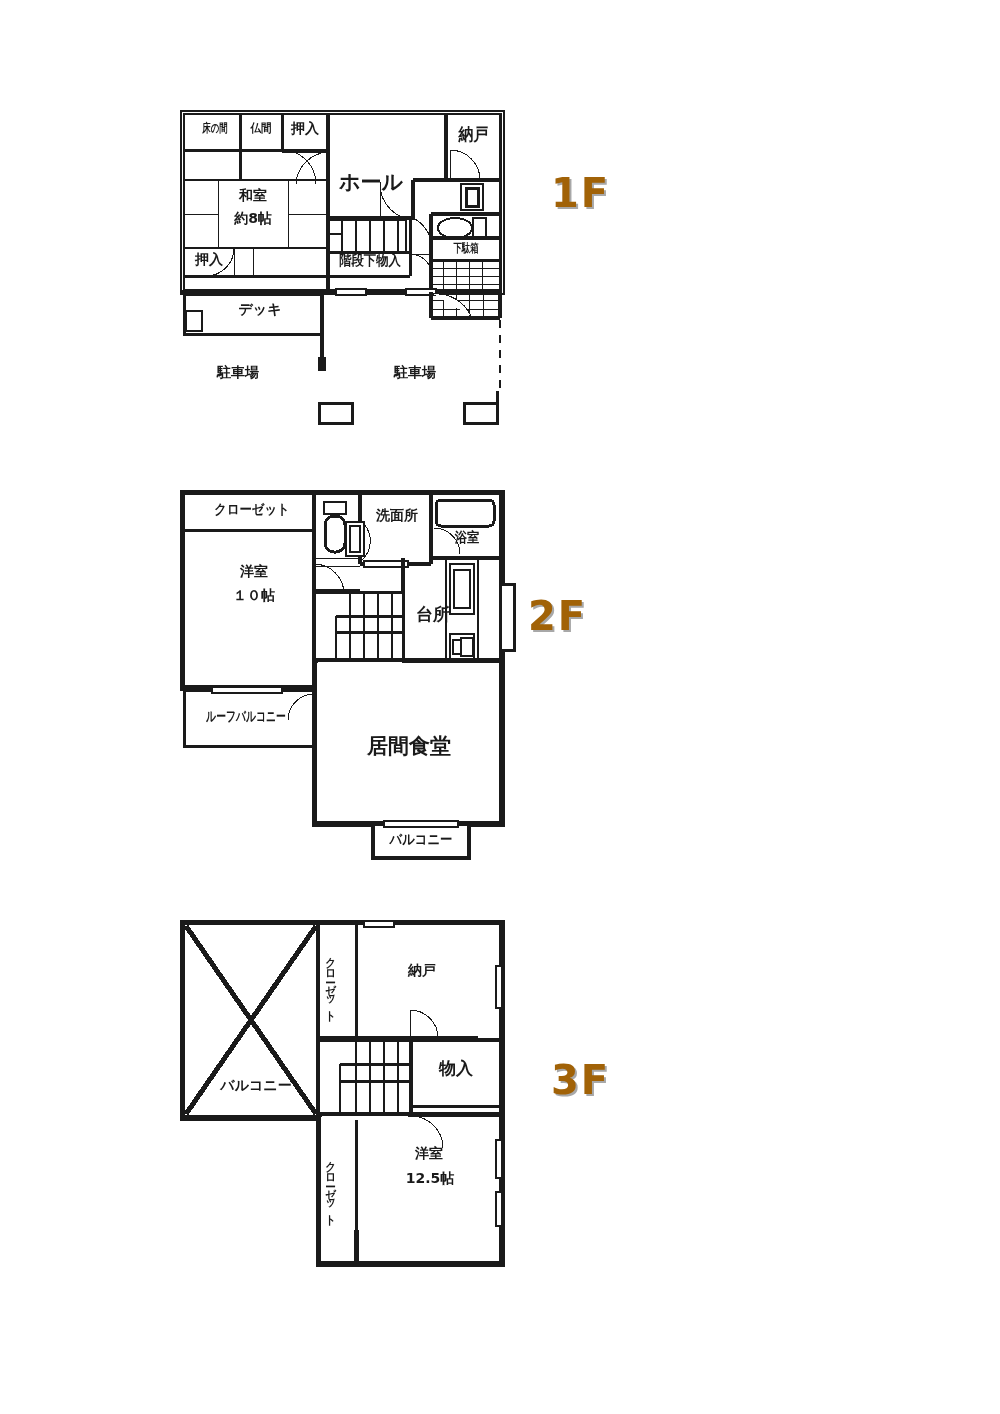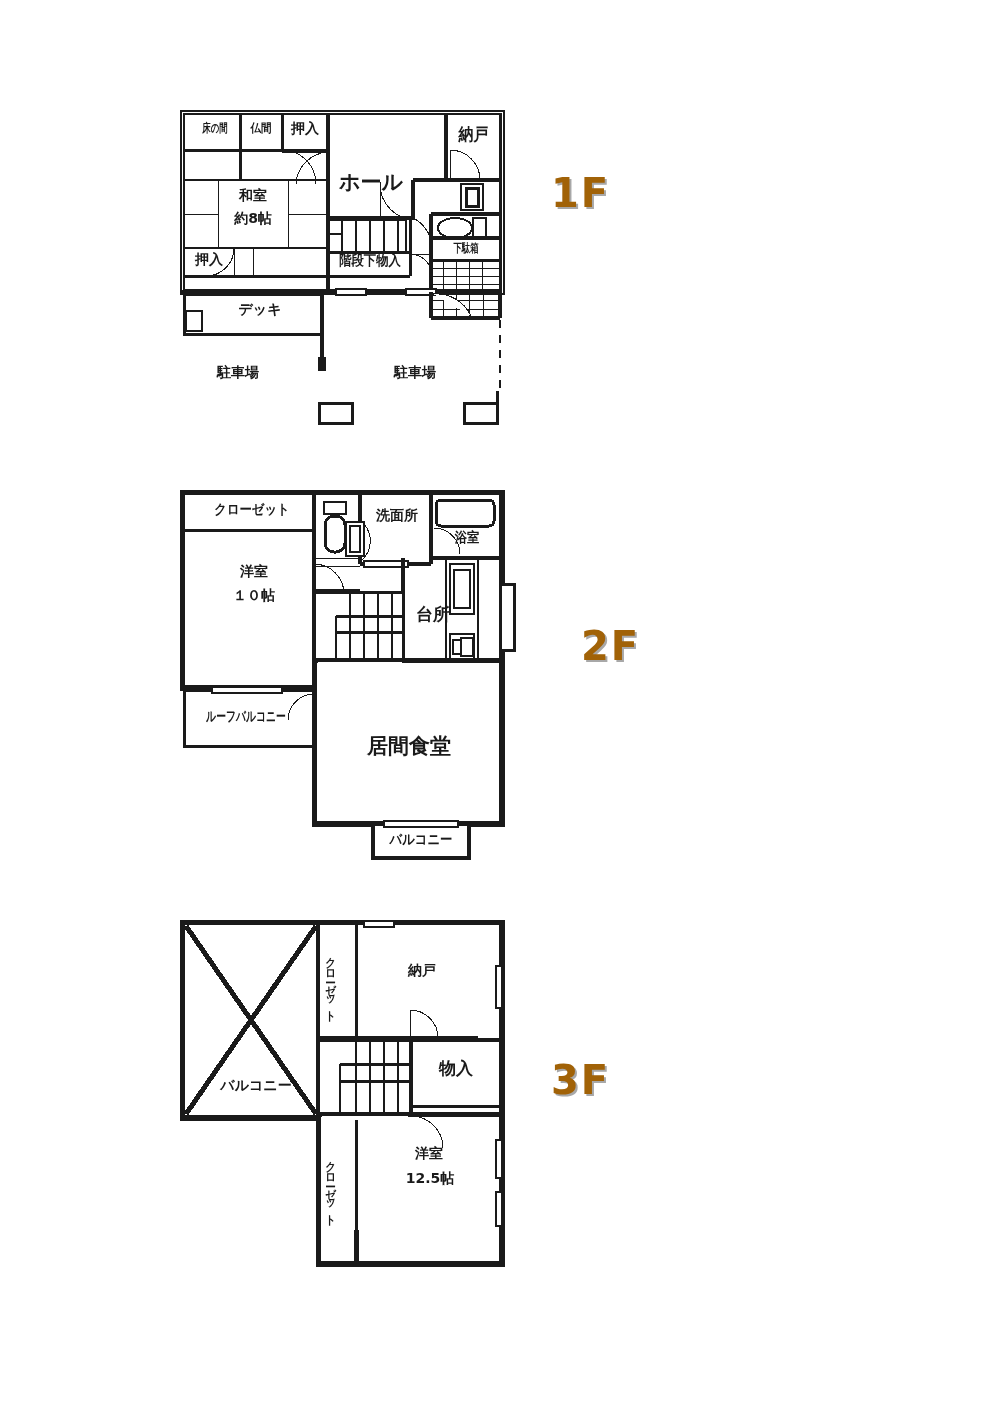--- a/index.html
+++ b/index.html
@@ -293,21 +293,21 @@
     <div class="rm sz-m" style="left:188px; top:20px; width:62px;">洗面所</div>
     <div class="rm sz-m condensed" style="left:265px; top:42px; width:48px;">浴室</div>
     <div class="rm sz-xl" style="left:40px; top:76px; width:72px;">洋室</div>
     <div class="rm sz-xl" style="left:34px; top:100px; width:84px;">１０帖</div>
     <div class="rm sz-l" style="left:229px; top:118px; width:52px;">台所</div>
     <div class="rm sz-m condensed-hard" style="left:2px; top:221px; width:132px;">ルーフバルコニー</div>
     <div class="rm sz-xxl" style="left:175px; top:247px; width:112px;">居間食堂</div>
     <div class="rm sz-m condensed" style="left:197px; top:344px; width:92px;">バルコニー</div>
   </div>
 
-  <div class="floor-label" style="left:581px; top:596px;margin-top:30px;">2F</div>
+  <div class="floor-label" style="left:528px; top:596px;">2F</div>
 
   <div class="floor-block" style="left:178px; top:918px; width:330px; height:350px;">
     <svg class="floor-svg" width="330" height="350" viewBox="0 0 330 350">
       <g fill="none" stroke="#1a1a1a" stroke-width="1" shape-rendering="crispEdges">
 
         <rect x="4" y="4" width="320" height="196" fill="#fff" stroke="#1a1a1a" stroke-width="5"></rect>
         <rect x="6.5" y="6.5" width="315" height="191" fill="none" stroke="#1a1a1a" stroke-width="1"></rect>
 
         <line x1="8" y1="8" x2="138" y2="196" stroke-width="5"></line>
         <line x1="138" y1="8" x2="8" y2="196" stroke-width="5"></line>

